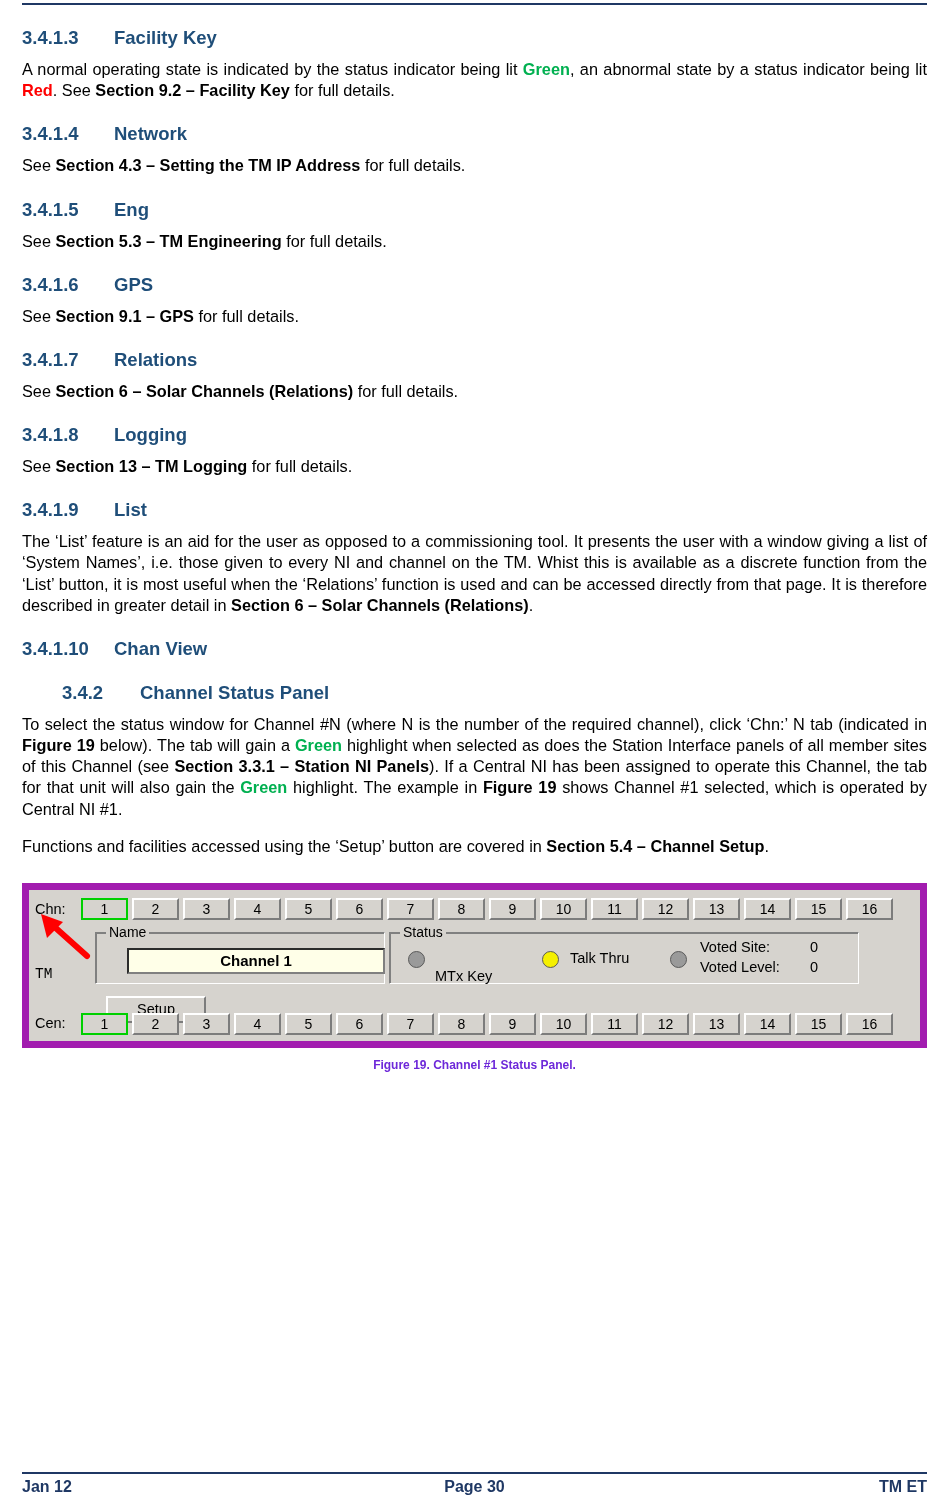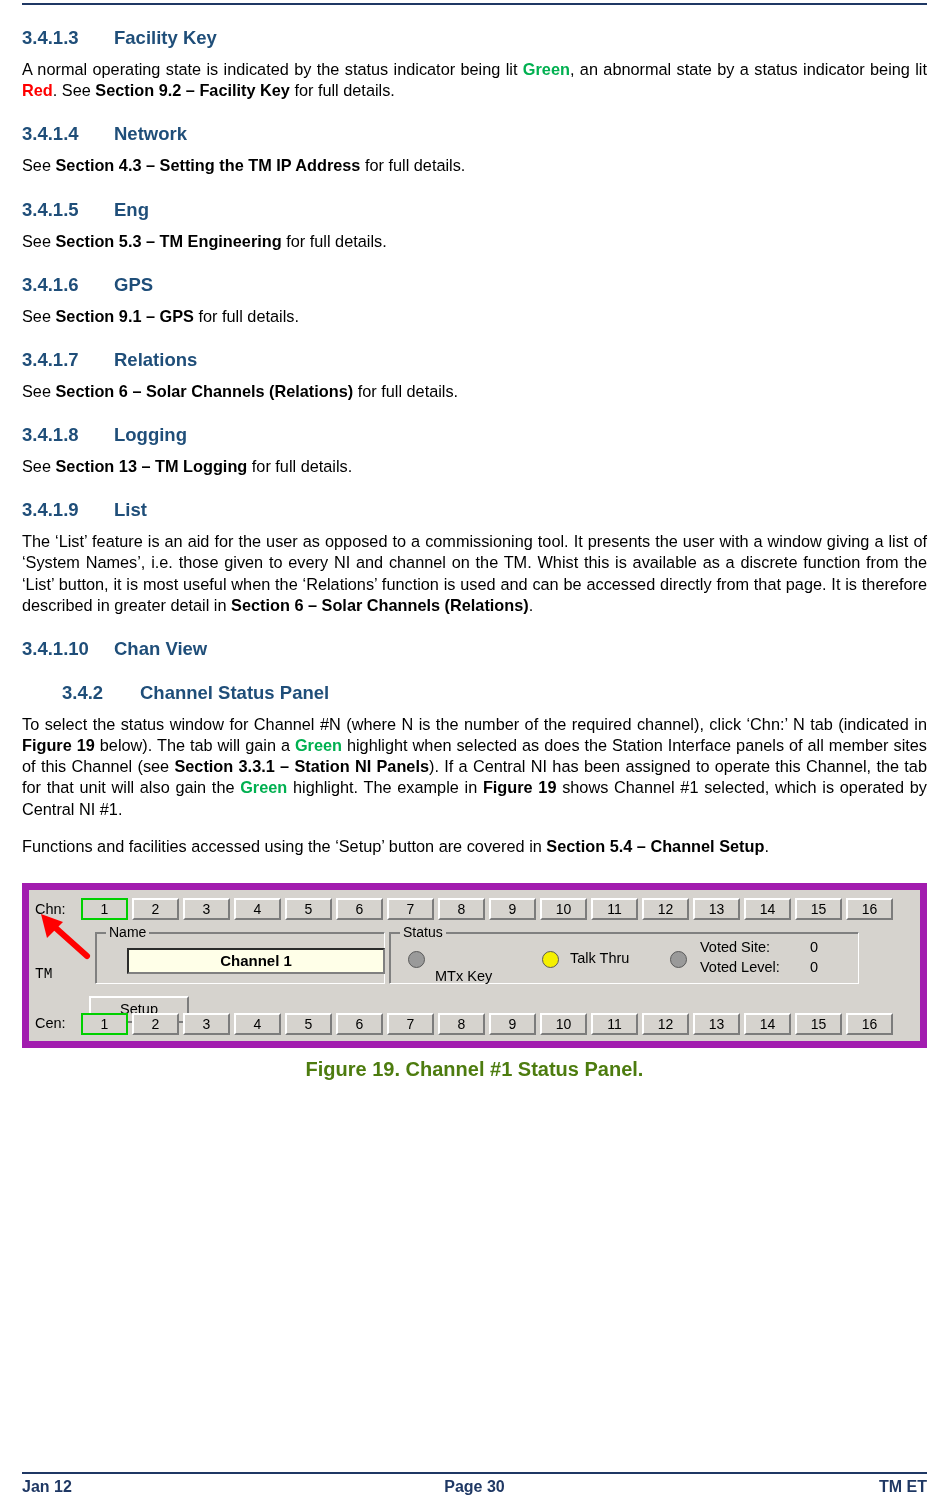--- a/index.html
+++ b/index.html
@@ -78,23 +78,23 @@
   .fig-panel {
     position: relative;
     width: 905px;
     height: 165px;
     background: #D6D3CE;
     border: 7px solid #a21caf;
     box-sizing: border-box;
   }
   .fig-caption {
     text-align: center;
-    font-size: 20px;
-    font-weight: bold;
-    color: #4d7c0f;
+    font-size: 12px;
+    font-weight: bold;
+    color: #6d28d9;
     margin-top: 10px;
   }
   
   .tab-row {
     position: absolute;
     left: 52px;
     display: flex;
     gap: 4px;
   }
   .tab-row.top { top: 8px; }
@@ -175,21 +175,21 @@
     display: flex;
     align-items: center;
     justify-content: center;
     font-size: 15px;
     font-weight: bold;
     color: #000;
     margin-left: 13px;
   }
   .setup-btn {
     position: absolute;
-    left: 60px;
+    left: 77px;
     top: 106px;
     width: 100px;
     height: 27px;
     background: #D6D3CE;
     border-top: 2px solid #FFFFFF;
     border-left: 2px solid #FFFFFF;
     border-right: 2px solid #7C7C7C;
     border-bottom: 2px solid #7C7C7C;
     font-size: 14.5px;
     display: flex;

